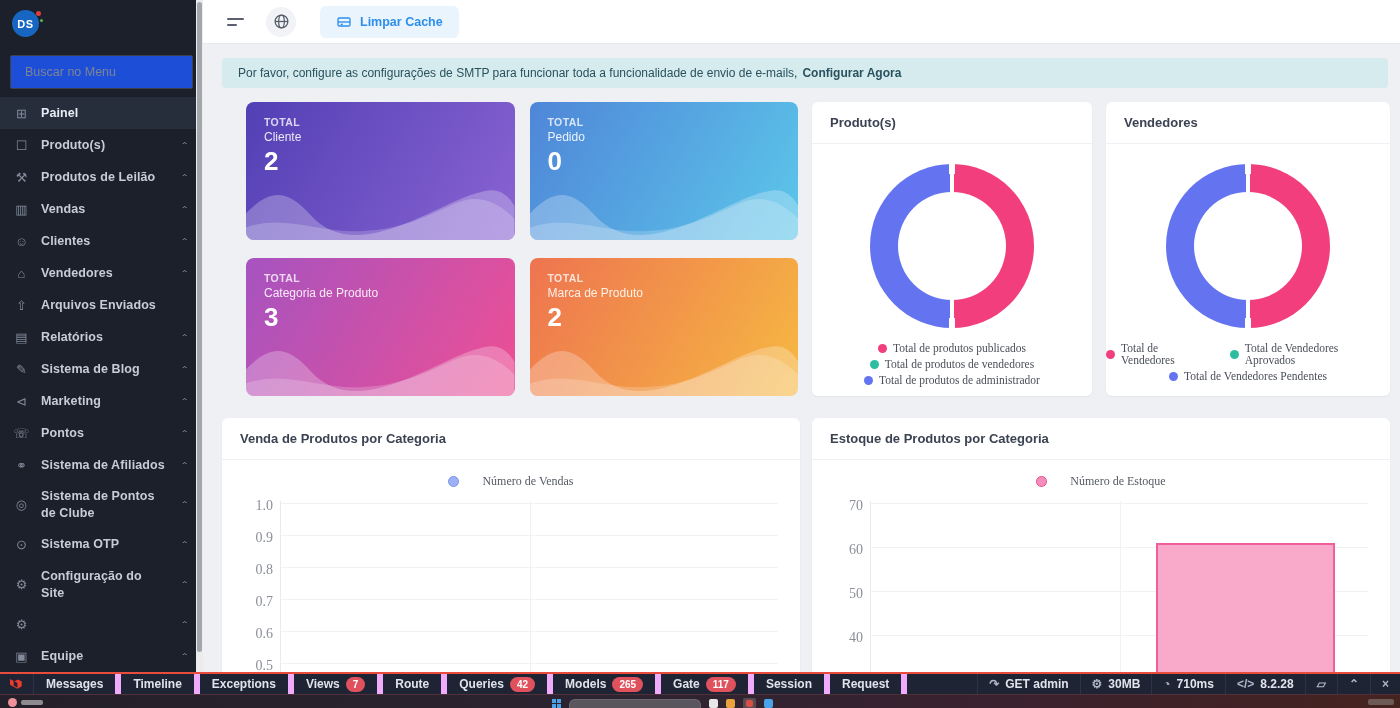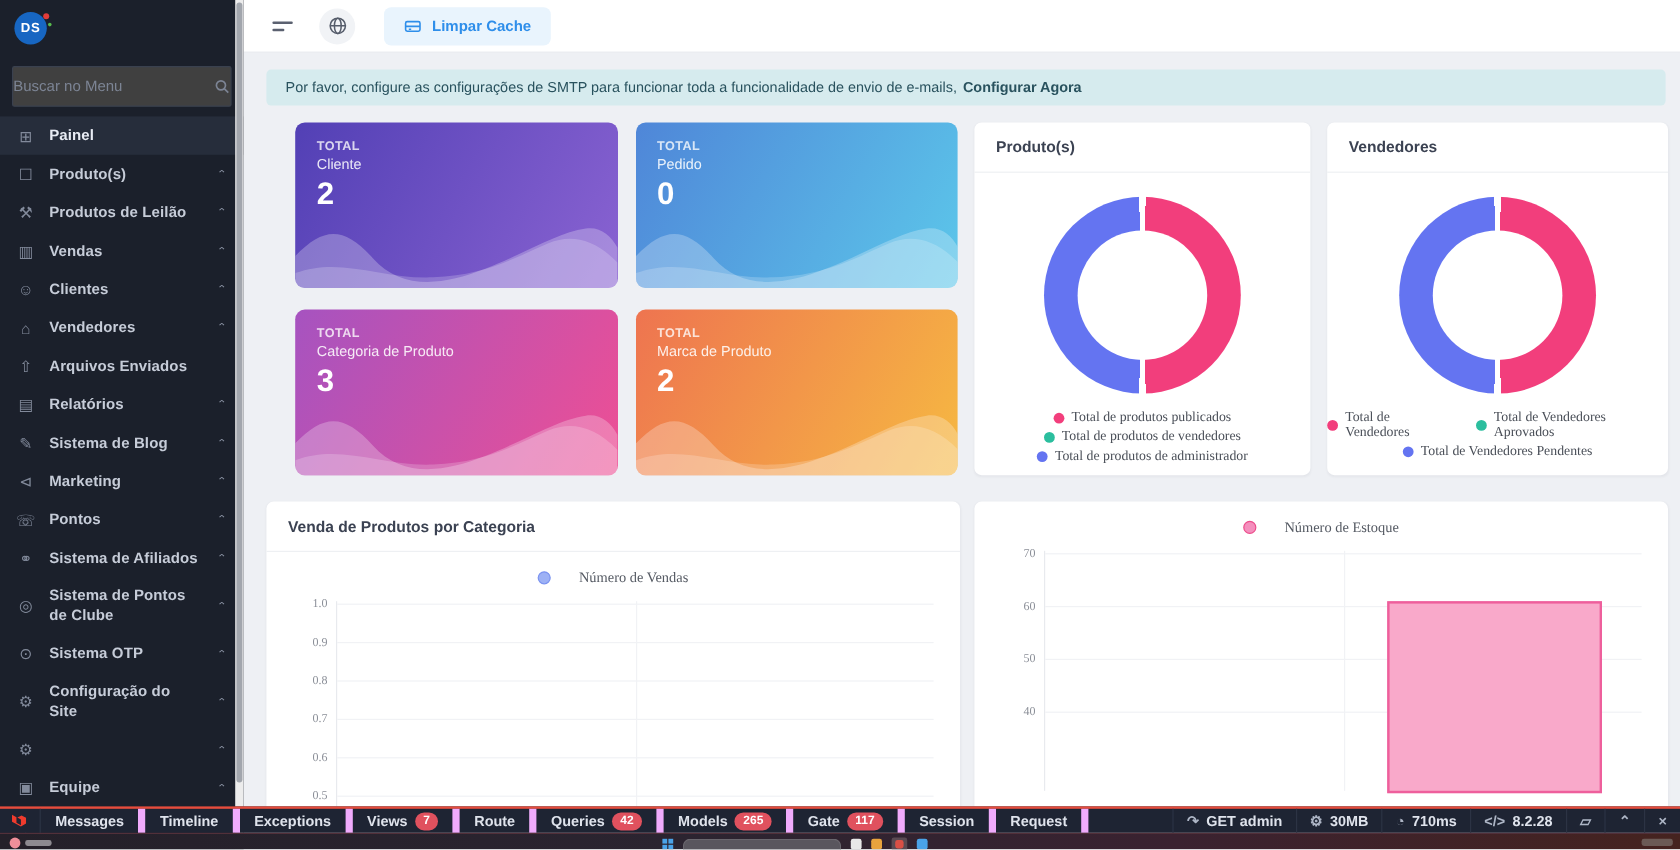--- a/index.html
+++ b/index.html
@@ -8,21 +8,21 @@
 
   
   .sidebar { position:absolute; left:0; top:0; width:203px; height:708px; background:#1b202b; z-index:3; }
   .sb-inner { padding:0 0 0 0; height:100%; overflow:hidden; }
   .sb-scroll { position:absolute; right:0; top:0; width:7px; height:708px; background:#ececec; }
   .sb-thumb { width:5px; margin-left:1px; margin-top:2px; height:650px; background:#a2a6ad; border-radius:3px; }
   .logo-row { display:flex; align-items:center; padding:10px 14px 8px 12px; }
   .logo-badge { position:relative; width:27px; height:27px; border-radius:50%; background:#1766c2; display:flex; align-items:center; justify-content:center; color:#fff; font-weight:bold; font-size:11px; letter-spacing:.5px; }
   .logo-badge::after { content:""; position:absolute; right:-2px; top:1px; width:5px; height:5px; border-radius:50%; background:#e23c39; }
   .logo-badge::before { content:""; position:absolute; right:-4px; top:9px; width:3px; height:3px; border-radius:50%; background:#57b94c; }
-  .sb-search { margin:10px 10px 8px 10px; height:34px; border:1px solid #3a414f; border-radius:2px; display:flex; align-items:center; padding:0 0; background:#404040; }
+  .sb-search { margin:10px 10px 8px 10px; height:34px; border:1px solid #3a414f; border-radius:2px; display:flex; align-items:center; padding:0 14px; background:#1d4ed8; }
   .sb-search input { flex:1; background:transparent; border:none; outline:none; color:#aeb5c2; font-size:12.5px; font-family:"Liberation Sans",sans-serif; }
   .sb-search input::placeholder { color:#7c8494; }
   .nav { list-style:none; margin-top:4px; }
   .nav li { display:flex; align-items:center; gap:11px; padding:7px 14px 7px 13px; min-height:32px; cursor:pointer; }
   .nav li.active { background:#262d3b; }
   .mi { width:17px; text-align:center; color:#828a9b; font-size:13px; flex:none; line-height:1; }
   .nav .lbl { color:#c6ccd8; font-size:12.5px; font-weight:bold; letter-spacing:.1px; line-height:1.35; max-width:125px; }
   .nav li.active .lbl { color:#e8ecf4; }
   .caret { margin-left:auto; color:#8a92a3; font-size:10px; transform:scaleY(.8); }
 
@@ -72,21 +72,21 @@
   .dot-pink { background:#f23e7c; } .dot-green { background:#2bbe9e; } .dot-blue { background:#6474f1; }
 
   .charts-row { display:flex; gap:12px; margin-top:22px; }
   .chart-card { width:578px; height:400px; }
   .chart-legend { display:flex; justify-content:center; align-items:center; gap:23px; padding:14px 0 6px 0; font-family:"Liberation Serif",serif; font-size:12px; color:#555a63; }
   .cl-dot { width:11px; height:11px; border-radius:50%; }
   .cl-blue { background:#9db1f5; border:1px solid #7b93f0; }
   .cl-pink { background:#f48fbd; border:1px solid #ec4d8b; }
   .plot { position:relative; margin:6px 22px 0 58px; border-left:1px solid #e8eaee; height:200px; }
   .gridline { position:absolute; left:0; right:0; height:0; border-top:1px solid #f1f2f5; }
-  .gridline .tk { position:absolute; left:-48px; top:-6px; width:40px; text-align:right; font-family:"Liberation Serif",serif; font-size:10px; color:#8b8f98; }
+  .gridline .tk { position:absolute; left:-48px; top:-6px; width:40px; text-align:right; font-family:"Liberation Serif",serif; font-size:14px; color:#8b8f98; }
   .vline { position:absolute; left:50%; top:0; bottom:0; width:1px; background:#f1f2f5; }
   .bar { position:absolute; left:57.3%; width:36%; top:42px; bottom:-2px; background:#f9a9ca; border:2px solid #ee5f9c; }
 
   
   .debugbar { position:absolute; left:0; right:0; bottom:14px; height:22px; background:#1e2433; border-top:2px solid #e74c3c; display:flex; align-items:stretch; z-index:5; font-size:12px; color:#dfe3ec; }
   .db-logo { display:flex; align-items:center; padding:0 9px; border-right:1px solid #2c3344; }
   .db-tab { display:flex; align-items:center; gap:6px; padding:0 12px; border-right:6px solid #f0abfc; font-weight:bold; cursor:pointer; white-space:nowrap; }
   .badge { background:#e0515e; color:#fff; font-size:10px; font-weight:bold; border-radius:999px; padding:1px 7px; line-height:1.3; }
   .db-right { margin-left:auto; display:flex; align-items:stretch; }
   .db-stat { display:flex; align-items:center; gap:6px; padding:0 11px; border-left:1px solid #2c3344; font-weight:bold; white-space:nowrap; cursor:pointer; }
@@ -364,20 +364,21 @@
           <div class="gridline" style="top:130px;">
               <span class="tk">0.6</span>
             </div>
           <div class="gridline" style="top:162px;">
               <span class="tk">0.5</span>
             </div>
         </div>
       </div>
 
       <div class="card chart-card">
+        <div class="card-h">Estoque de Produtos por Categoria</div>
         <div class="chart-legend">
           <span class="cl-dot cl-pink"></span>
           <span>Número de Estoque</span>
         </div>
         <div class="plot">
           <div class="vline"></div>
           <div class="gridline" style="top:2px;">
               <span class="tk">70</span>
             </div>
           <div class="gridline" style="top:46px;">

